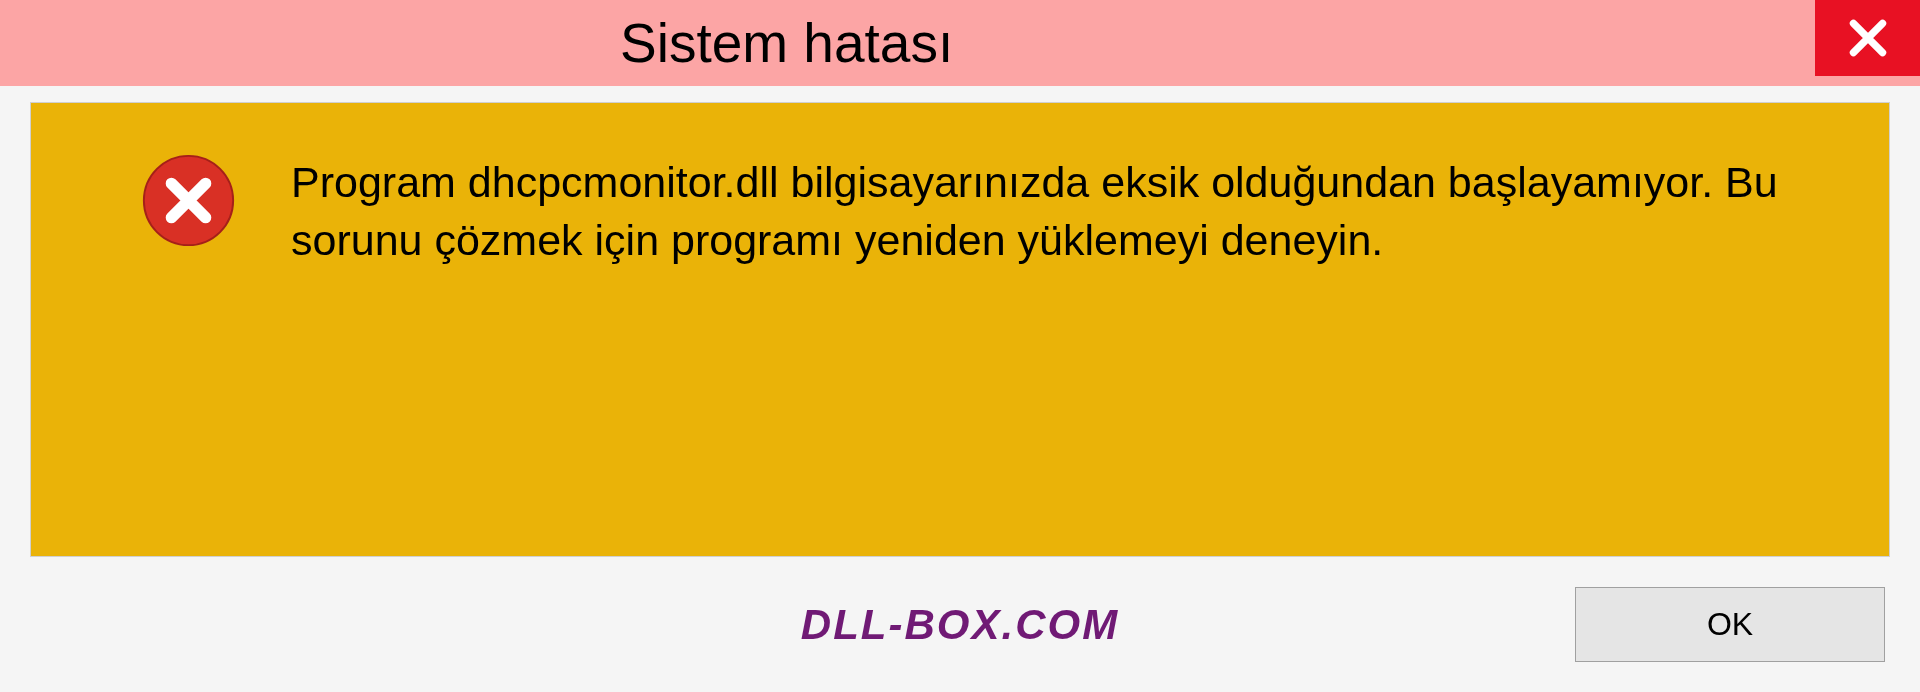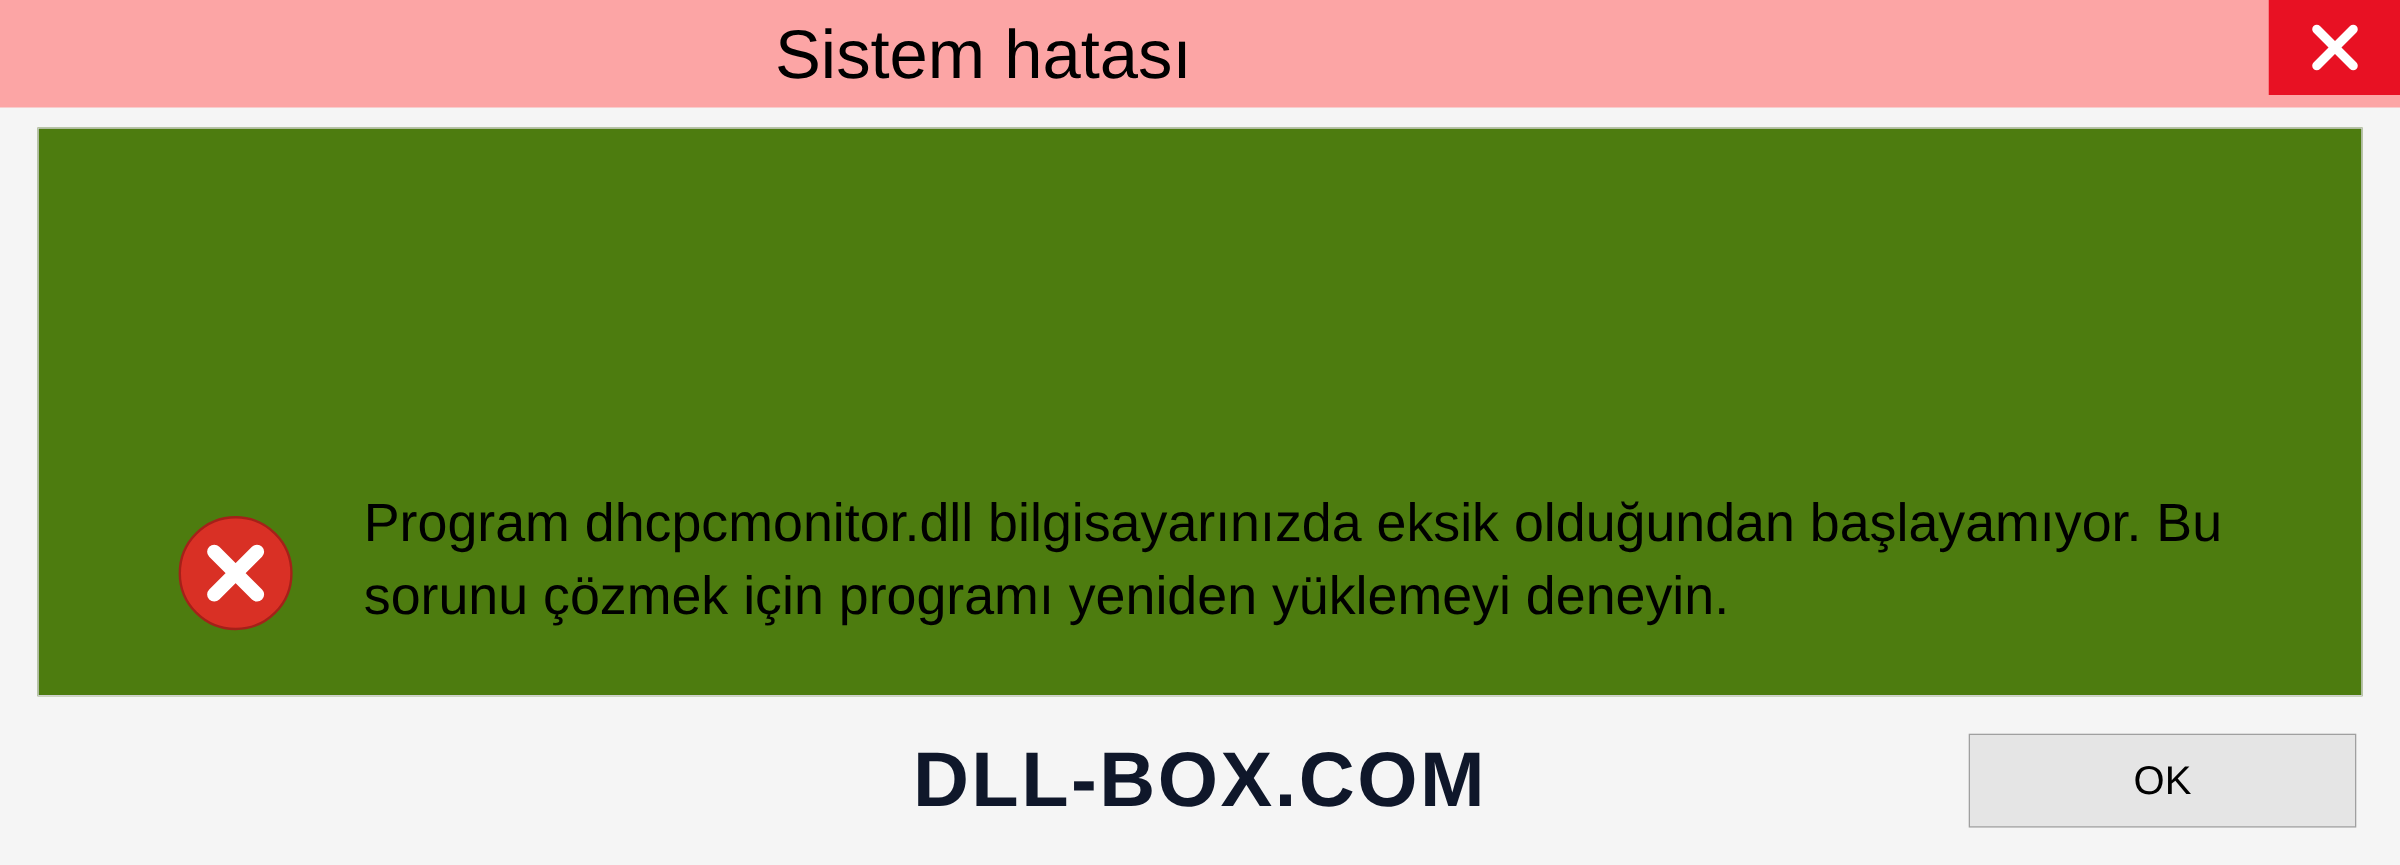--- a/index.html
+++ b/index.html
@@ -46,25 +46,25 @@
       align-items: center;
       justify-content: center;
       cursor: pointer;
     }
     .close-btn svg {
       width: 50px;
       height: 50px;
     }
     .content-panel {
       margin: 16px 30px 0 30px;
-      background: #4d7c0f;
+      background: #eab308;
       border: 1px solid #d0d0d0;
       flex: 1;
       display: flex;
-      align-items: flex-end;
+      align-items: flex-start;
       padding: 50px 80px 50px 110px;
     }
     .error-icon {
       width: 95px;
       height: 95px;
       flex-shrink: 0;
       margin-right: 55px;
     }
     .error-icon svg {
       width: 100%;
@@ -81,24 +81,25 @@
       display: flex;
       align-items: center;
       justify-content: flex-end;
       padding: 0 35px 0 0;
       position: relative;
     }
     .watermark {
       position: absolute;
       left: 50%;
       transform: translateX(-50%);
-      font-size: 62px;
+      font-size: 42px;
       font-weight: 900;
-      color: #0f172a;
+      color: #701a75;
       letter-spacing: 2px;
+      font-style: italic;
       font-family: Arial, sans-serif;
     }
     .ok-btn {
       width: 310px;
       height: 75px;
       background: #e5e5e5;
       border: 1px solid #a0a0a0;
       font-size: 32px;
       color: #000;
       display: flex;

